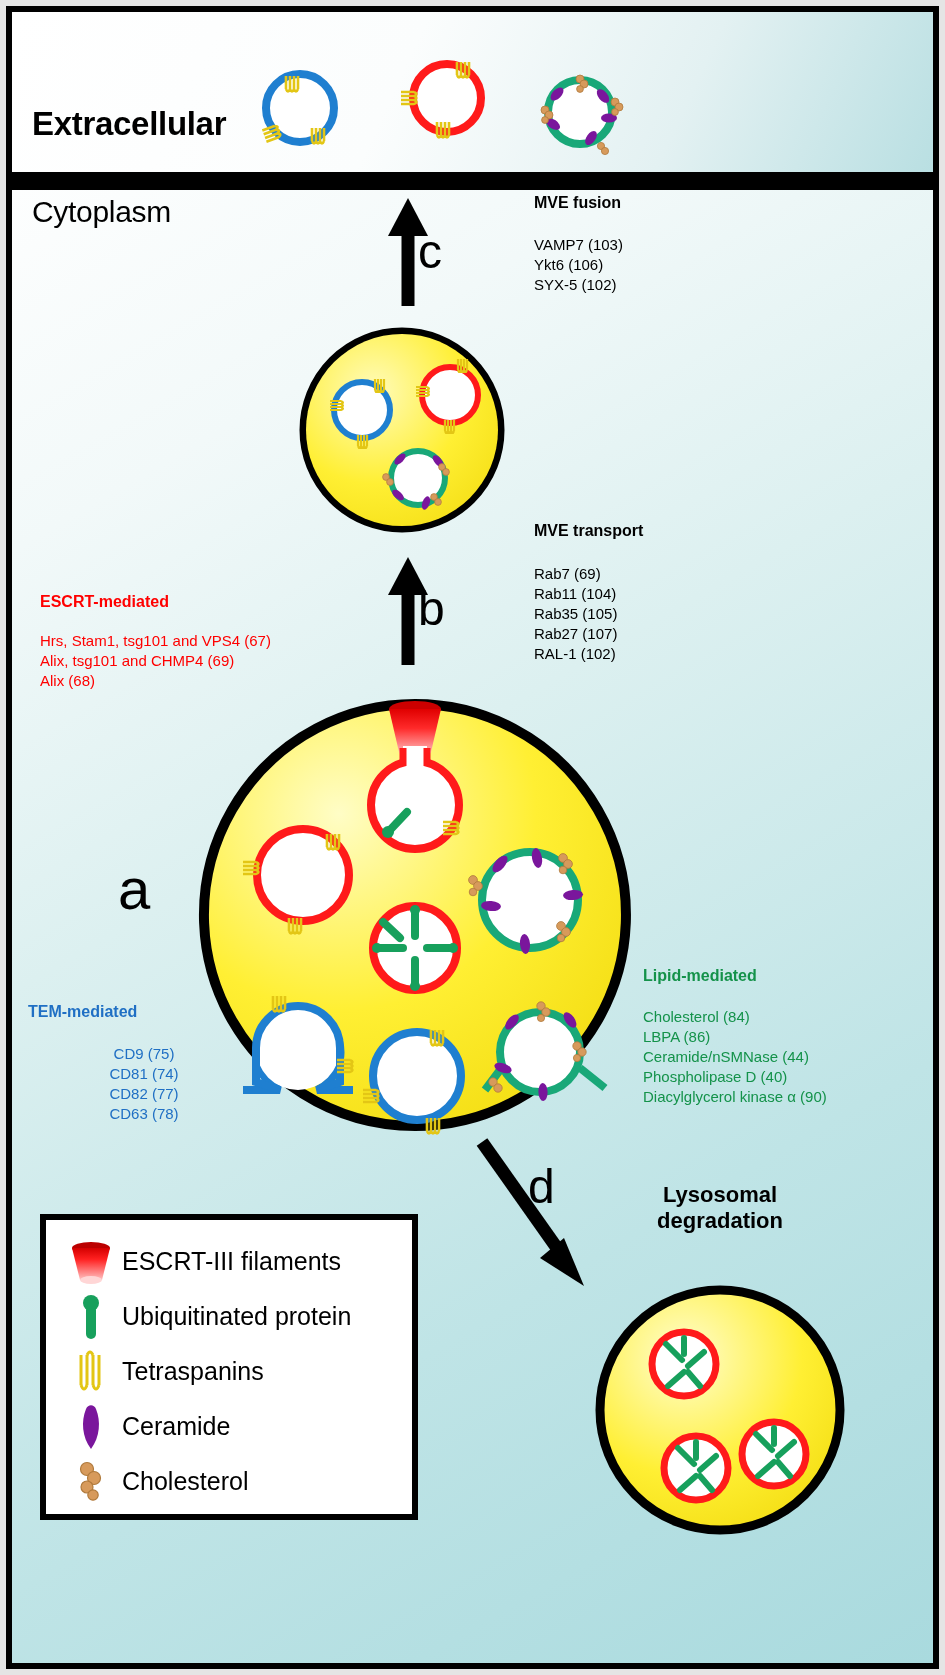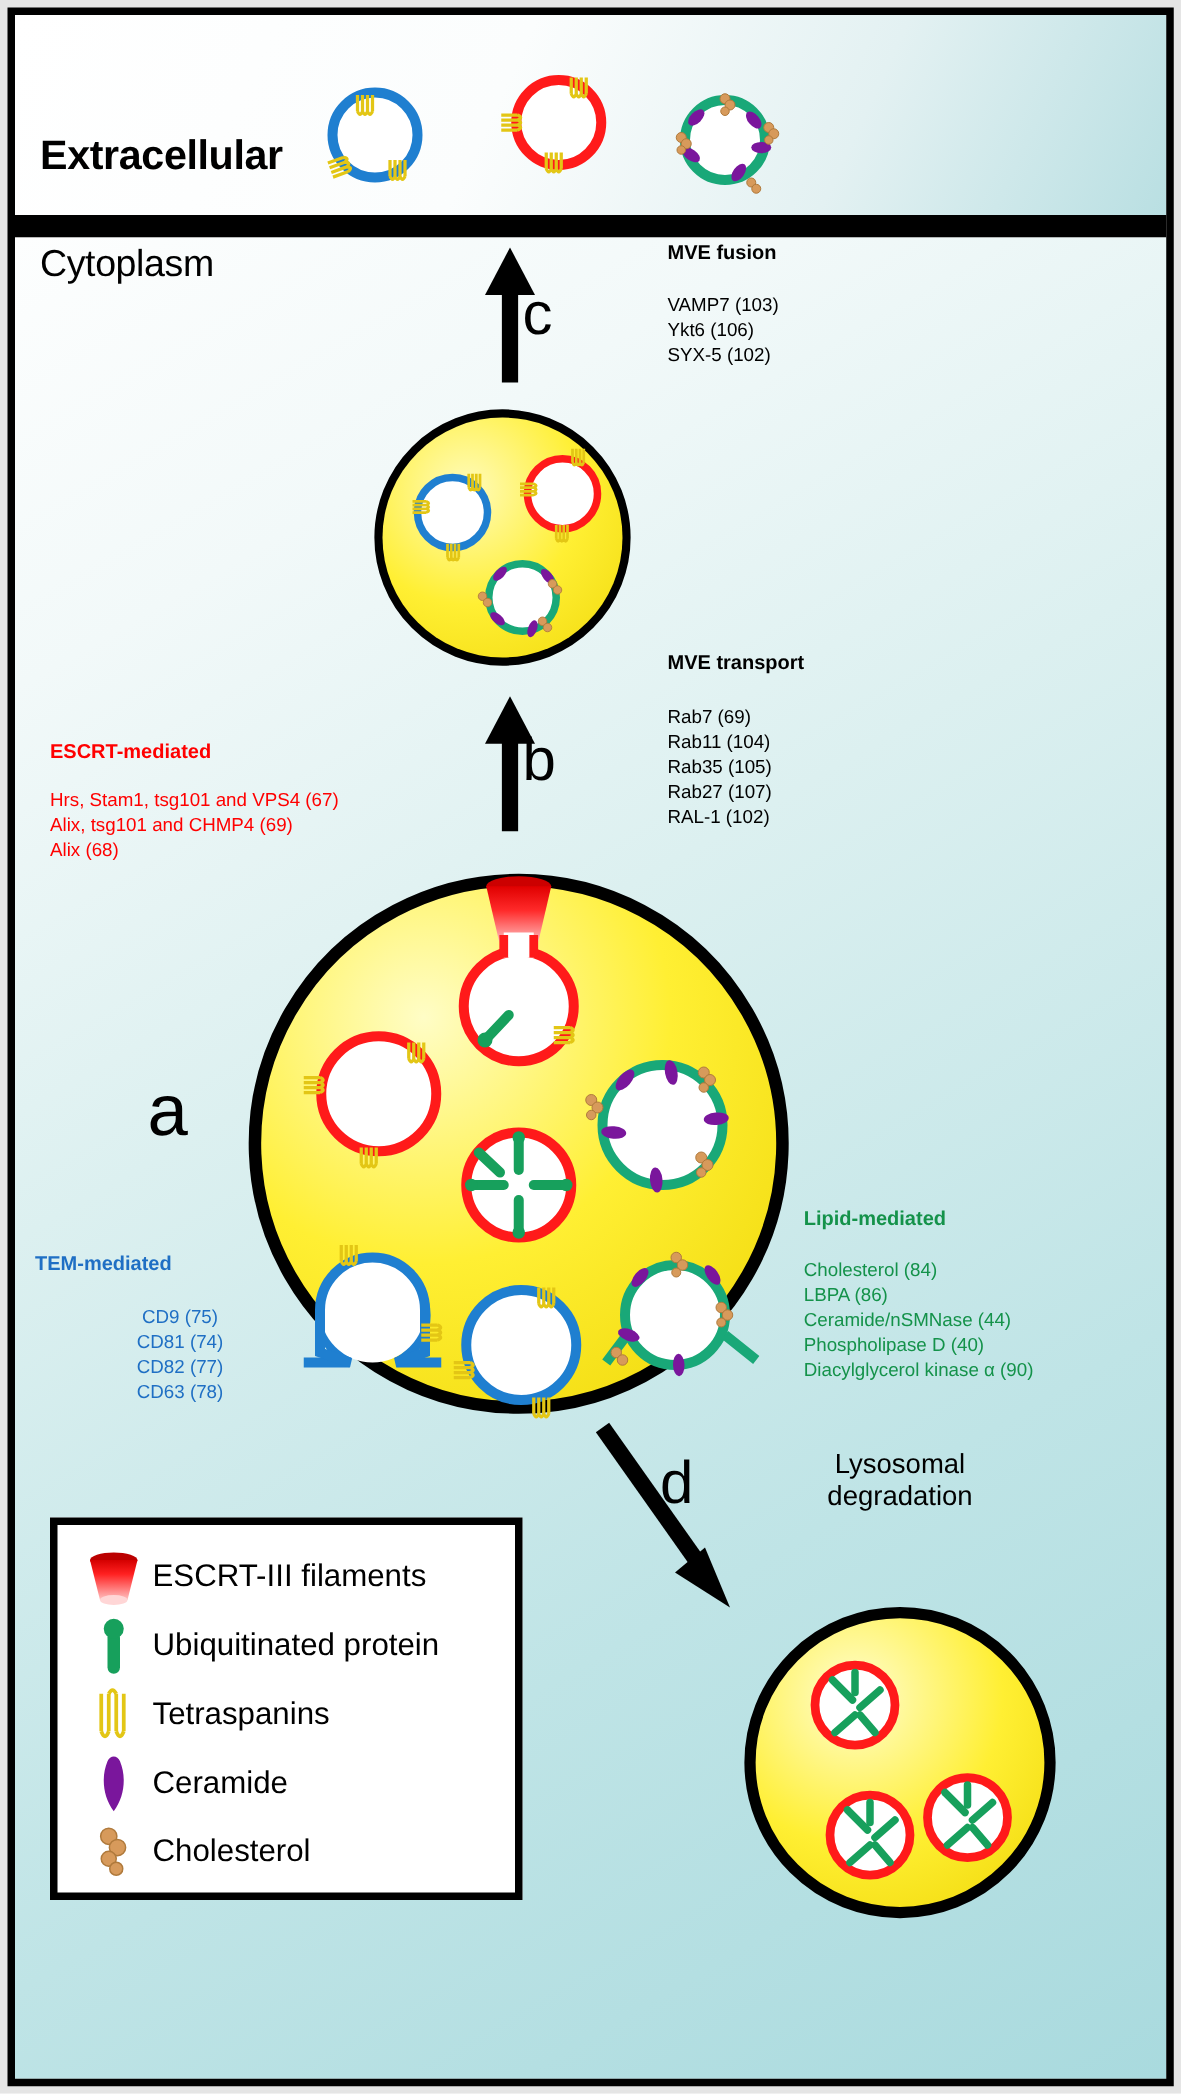--- a/index.html
+++ b/index.html
@@ -54,23 +54,23 @@
   .blk-mve-transport{left:534px;top:522px;color:#000;}
   .blk-mve-transport .list{margin-top:24px;}
   .blk-escrt{left:40px;top:593px;color:#ff0000;}
   .blk-escrt .list{margin-top:20px;}
   .blk-tem{left:28px;top:1003px;color:#1f6fc4;}
   .blk-tem .list{margin-top:23px;text-align:center;width:232px;}
   .blk-lipid{left:620px;top:967px;color:#14924a;margin-left:23px;}
   .blk-lipid .list{margin-top:22px;}
 
   .blk-lyso{
-    position:absolute;left:620px;top:1158px;width:200px;
+    position:absolute;left:620px;top:1182px;width:200px;
     text-align:center;color:#000;
-    font-size:22px;font-weight:normal;line-height:1.2;
+    font-size:22px;font-weight:bold;line-height:1.2;
   }
 
   
   .step-letter{position:absolute;font-size:48px;color:#000;line-height:1;}
   .letter-a{left:118px;top:860px;font-size:58px;}
   .letter-b{left:418px;top:585px;}
   .letter-c{left:418px;top:228px;}
   .letter-d{left:528px;top:1163px;}
 
   

